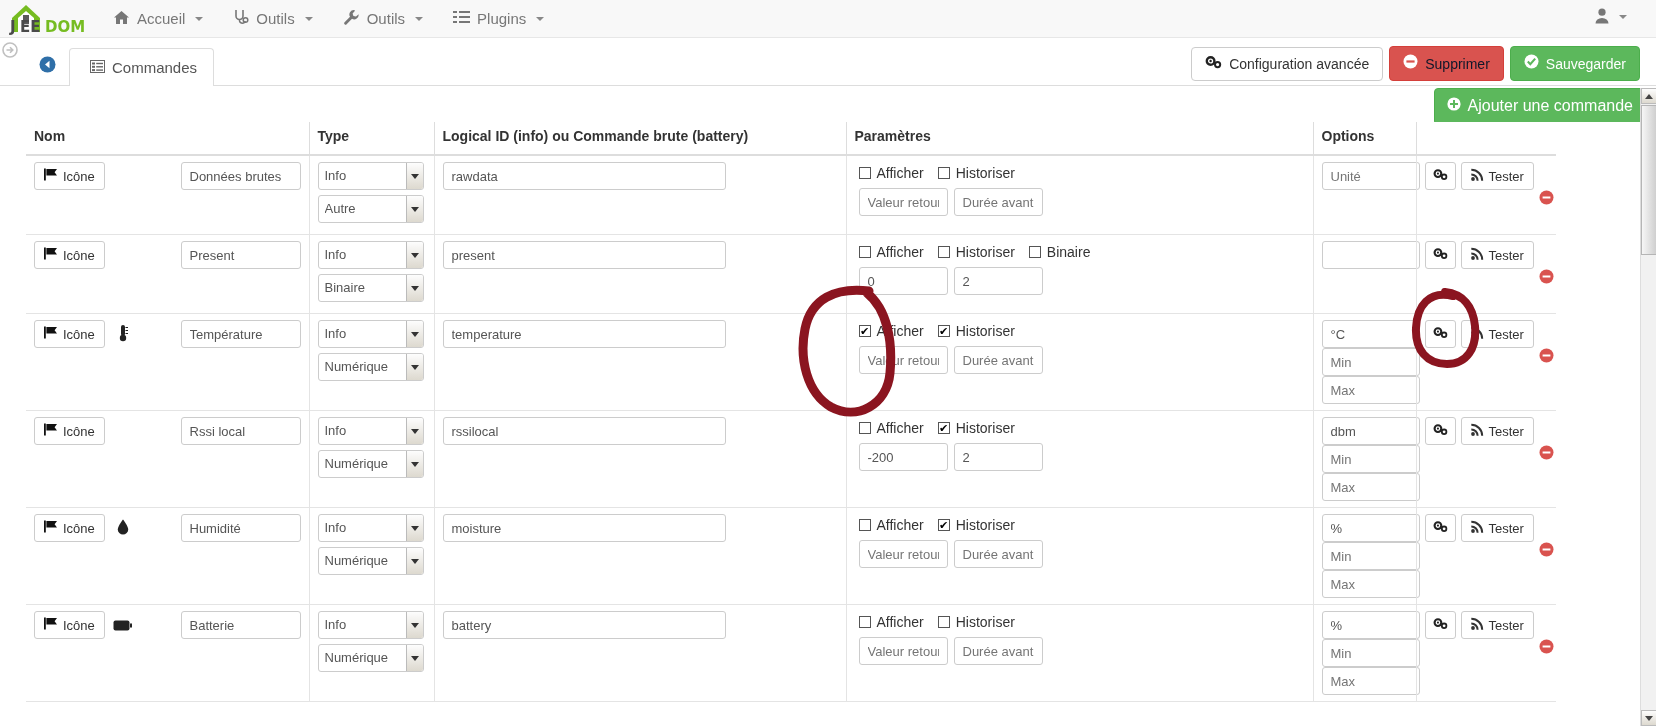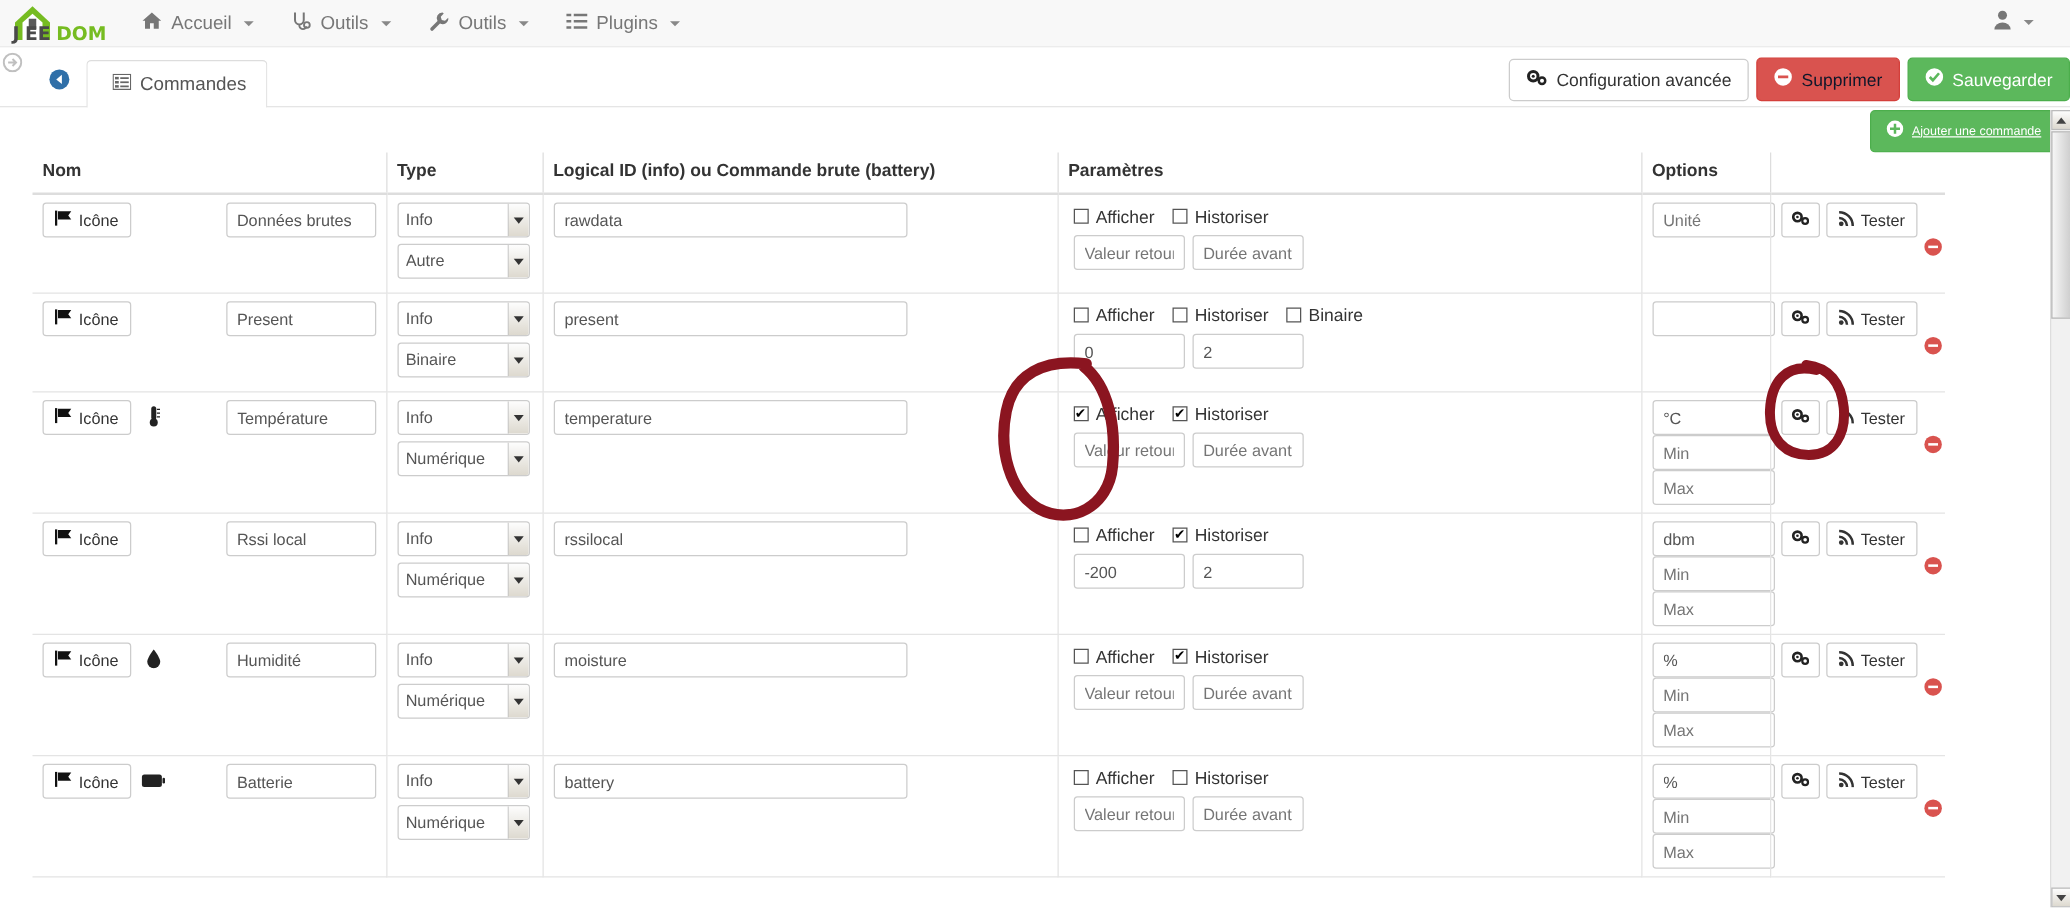--- a/index.html
+++ b/index.html
@@ -95,21 +95,21 @@
     background:#fff;
     border-color:#ddd;
     border-bottom-color:#fff;
     color:#555;
     padding-left:20px;
   }
   .action-buttons {
     position:absolute;
     right:0; top:8px;
     display:flex; align-items:center; gap:6px;
-    padding-right:0;
+    padding-right:16px;
   }
   .btn {
     display:inline-flex; align-items:center; gap:7px;
     padding:7px 13px;
     font-size:14px;
     border-radius:4px;
     border:1px solid transparent;
     cursor:pointer;
     white-space:nowrap;
     line-height:1.3;
@@ -121,22 +121,21 @@
   
   .addrow {
     height:36px;
     position:relative;
     background:#fff;
   }
   .addrow .btn-success {
     position:absolute;
     right:10px; top:2px;
     padding:7px 12px;
-    font-size:10px;
-    text-decoration:underline;
+    font-size:16px;
   }
 
   
   .tablewrap {
     position:relative;
     padding:0 18px 0 26px;
     background:#fff;
   }
   table.cmdtable {
     width:1530px;

